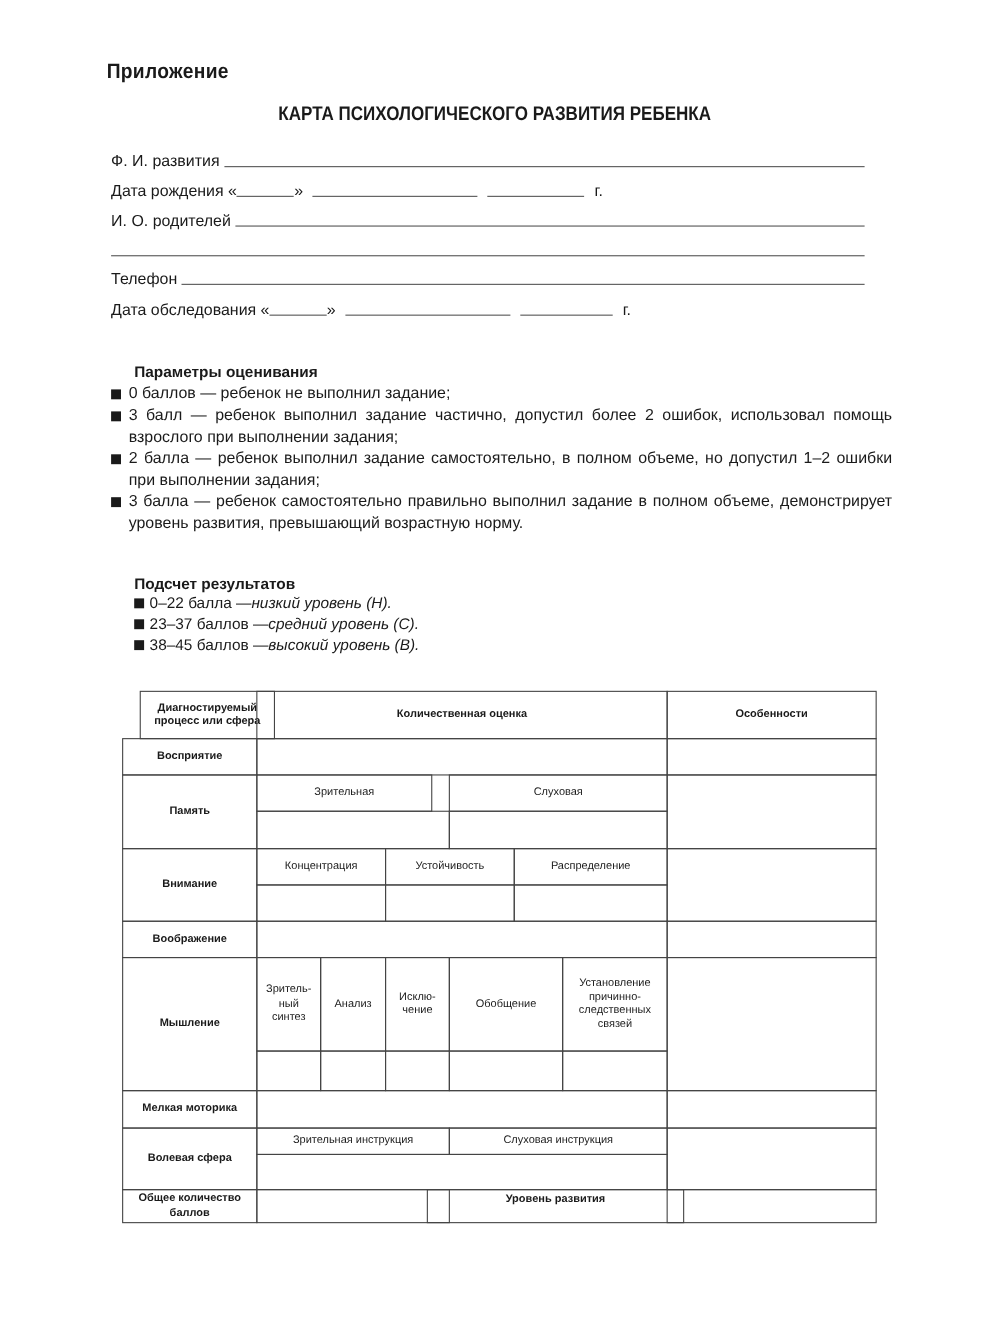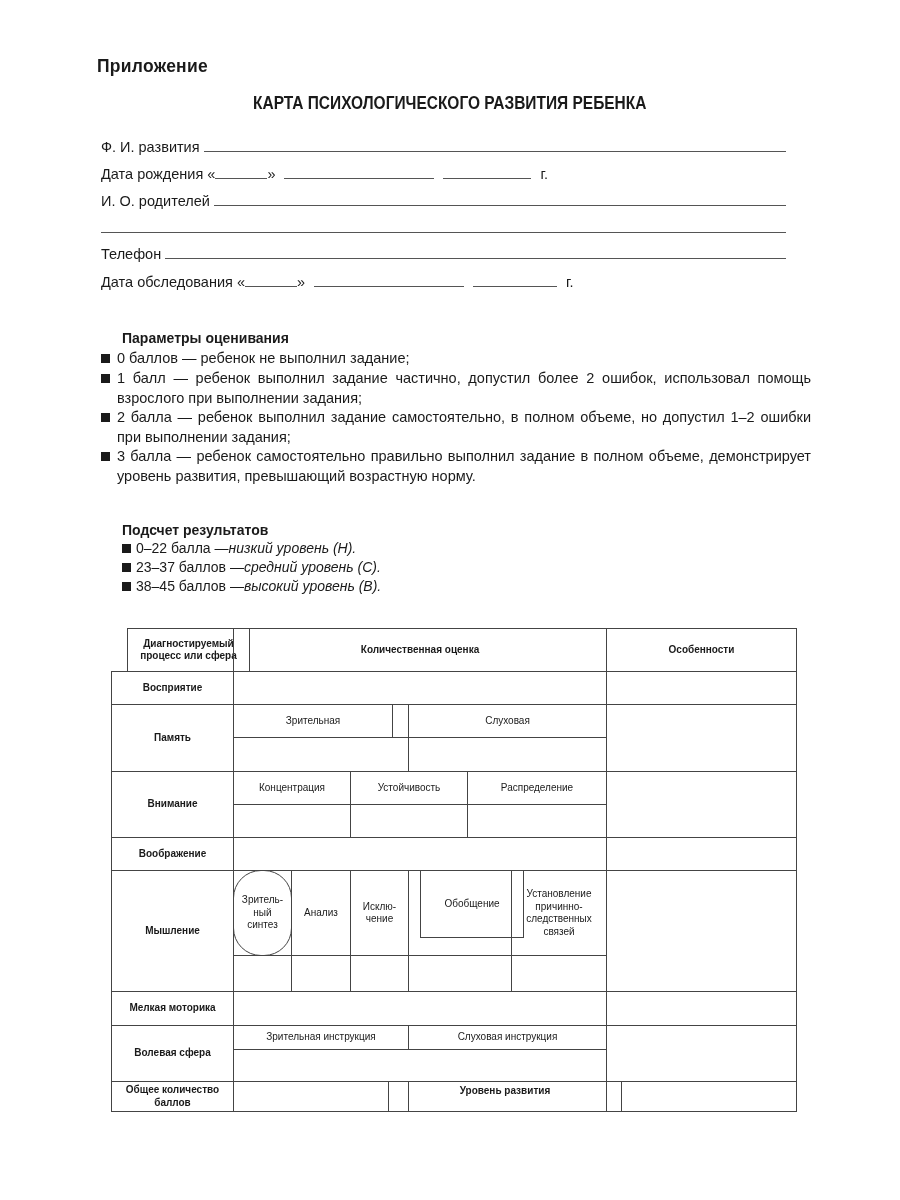--- a/index.html
+++ b/index.html
@@ -64,21 +64,21 @@
   <span style="margin-left:9px;">г.</span>
 </div>
 
 <div class="abs sec-head" style="top:330px;">Параметры оценивания</div>
 <div class="abs bullet" style="top:349px;">
     <span class="sq"></span>
     <span class="txt">0 баллов — ребенок не выполнил задание;</span>
   </div>
 <div class="abs bullet" style="top:369px;">
     <span class="sq"></span>
-    <span class="txt">1 балл — ребенок выполнил задание частично, допустил более 2 ошибок, использовал помощь взрослого при выполнении задания;</span>
+    <span class="txt">3 балл — ребенок выполнил задание частично, допустил более 2 ошибок, использовал помощь взрослого при выполнении задания;</span>
   </div>
 <div class="abs bullet" style="top:408px;">
     <span class="sq"></span>
     <span class="txt">2 балла — ребенок выполнил задание самостоятельно, в полном объеме, но допустил 1–2 ошибки при выполнении задания;</span>
   </div>
 <div class="abs bullet" style="top:447px;">
     <span class="sq"></span>
     <span class="txt">3 балла — ребенок самостоятельно правильно выполнил задание в полном объеме, демонстрирует уровень развития, превышающий возрастную норму.</span>
   </div>
 
@@ -123,24 +123,24 @@
   <div class="cell" style="left:233px;top:804px;width:118px;height:34px;"></div>
   <div class="cell" style="left:350px;top:804px;width:118px;height:34px;"></div>
   <div class="cell" style="left:467px;top:804px;width:140px;height:34px;"></div>
   <div class="cell" style="left:606px;top:771px;width:191px;height:67px;"></div>
 
   <div class="cell b" style="left:111px;top:837px;width:123px;height:34px;">Воображение</div>
   <div class="cell" style="left:233px;top:837px;width:374px;height:34px;"></div>
   <div class="cell" style="left:606px;top:837px;width:191px;height:34px;"></div>
 
   <div class="cell b" style="left:111px;top:870px;width:123px;height:122px;">Мышление</div>
-  <div class="cell" style="left:233px;top:870px;width:59px;height:86px;padding:0 6px;border-radius:28px;">Зритель-ный синтез</div>
+  <div class="cell" style="left:233px;top:870px;width:59px;height:86px;padding:0 6px;">Зритель-ный синтез</div>
   <div class="cell" style="left:291px;top:870px;width:60px;height:86px;">Анализ</div>
   <div class="cell" style="left:350px;top:870px;width:59px;height:86px;padding:0 8px;">Исклю-чение</div>
-  <div class="cell" style="left:420px;top:870px;width:104px;height:68px;">Обобщение</div>
+  <div class="cell" style="left:408px;top:870px;width:104px;height:86px;">Обобщение</div>
   <div class="cell" style="left:511px;top:870px;width:96px;height:86px;padding:0 24px;">Установление причинно-следственных связей</div>
   <div class="cell" style="left:233px;top:955px;width:59px;height:37px;"></div>
   <div class="cell" style="left:291px;top:955px;width:60px;height:37px;"></div>
   <div class="cell" style="left:350px;top:955px;width:59px;height:37px;"></div>
   <div class="cell" style="left:408px;top:955px;width:104px;height:37px;"></div>
   <div class="cell" style="left:511px;top:955px;width:96px;height:37px;"></div>
   <div class="cell" style="left:606px;top:870px;width:191px;height:122px;"></div>
 
   <div class="cell b" style="left:111px;top:991px;width:123px;height:35px;">Мелкая моторика</div>
   <div class="cell" style="left:233px;top:991px;width:374px;height:35px;"></div>

